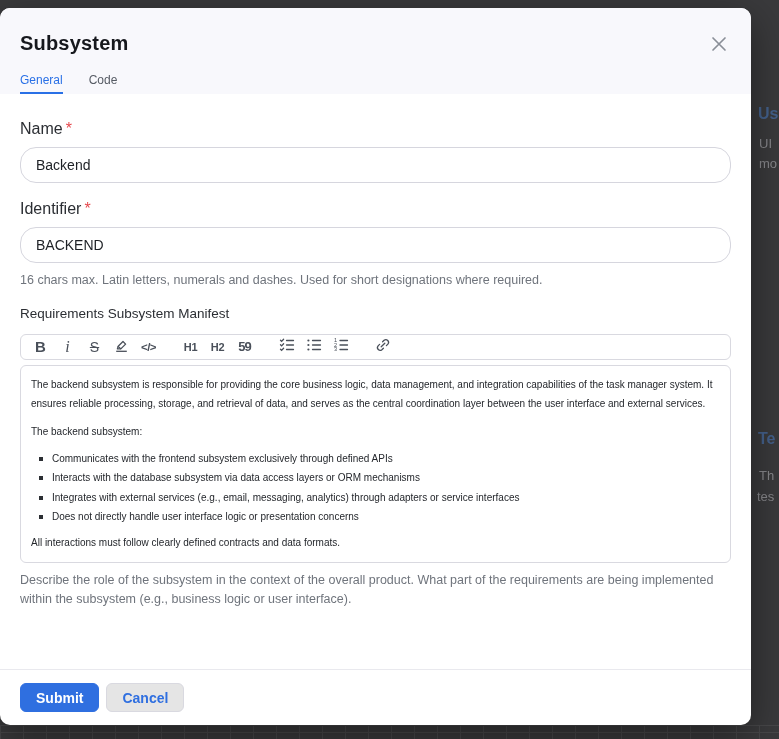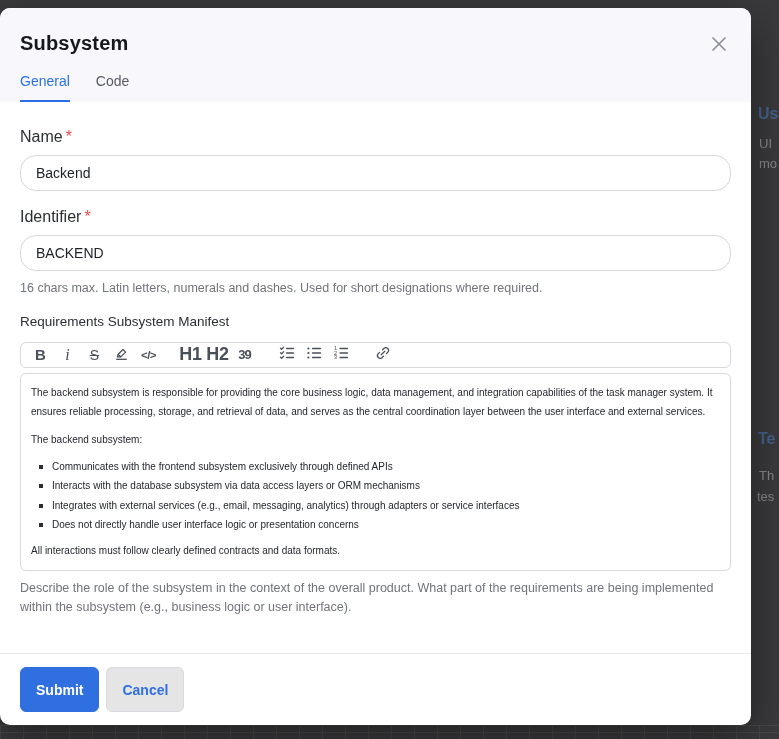--- a/index.html
+++ b/index.html
@@ -31,21 +31,21 @@
     display:flex; flex-direction:column;
   }
   .modal-header {
     background:#f8f8fc; border-radius:10px 10px 0 0;
     padding:24px 20px 0 20px;
   }
   .title-row { display:flex; justify-content:space-between; align-items:flex-start; }
   .modal-title { font-size:20px; font-weight:700; color:#16181d; letter-spacing:.2px; }
   .close-btn { background:none; border:none; cursor:pointer; padding:2px; line-height:0; }
   .tabs { display:flex; gap:26px; margin-top:17px; padding-left:0; }
-  .tab { font-size:14px; color:#565b64; padding-bottom:11px; border-bottom:2px solid transparent; cursor:pointer;text-align:center; }
+  .tab { font-size:12px; color:#565b64; padding-bottom:5px; border-bottom:2px solid transparent; cursor:pointer;text-align:center; }
   .tab.active { color:#2970e6; border-bottom-color:#2970e6; }
 
   .modal-body { padding:26px 20px 0 20px; flex:1; }
 
   .field-label { font-size:16px; color:#2b2e33; }
   .req { color:#e5484d; margin-left:3px; }
 
   .text-input {
     width:100%; height:36px; margin-top:9px;
     border:1px solid #d6d6de; border-radius:16px;
@@ -65,21 +65,21 @@
   }
   .tb-btn {
     background:none; border:none; cursor:pointer;
     width:27px; height:22px; display:flex; align-items:center; justify-content:center;
     color:#4a505a; font-family:inherit;
   }
   .tb-btn.gap { margin-left:15px; }
   .g-bold { font-weight:700; font-size:15px; }
   .g-italic { font-family:"Liberation Serif",serif; font-style:italic; font-size:16px; }
   .g-strike { font-size:14px; text-decoration:line-through; }
-  .g-h { font-weight:700; font-size:18px; letter-spacing:-.3px; }
+  .g-h { font-weight:700; font-size:11px; letter-spacing:-.3px; }
   .g-quote { font-weight:800; font-size:13px; letter-spacing:-1px; }
   .g-code { font-weight:700; font-size:11.5px; letter-spacing:-.5px; }
 
   .editor-content {
     margin-top:5px; border:1px solid #d9d9e0; border-radius:6px;
     background:#fff; padding:9px 10px 10px 10px;
     font-size:10px; line-height:19.4px; color:#24272c;
   }
   .editor-content p + p { margin-top:8px; }
   .editor-content ul { list-style:none; margin:8px 0 6px 0; }
@@ -89,21 +89,21 @@
     width:4px; height:4px; background:#2b2e33;
   }
 
   
   .modal-footer {
     border-top:1px solid #e9e9ee;
     padding:13px 20px 13px 20px;
     display:flex; gap:7px;
   }
   .btn {
-    height:45px; padding:0 15px; border-radius:6px;
+    height:29px; padding:0 15px; border-radius:6px;
     font-size:14px; font-weight:600; font-family:inherit; cursor:pointer;
   }
   .btn-primary { background:#2f6fe0; border:1px solid #2f6fe0; color:#ffffff; }
   .btn-secondary { background:#e5e5e5; border:1px solid #d9d9e0; color:#2f6fe0; }
 </style>
 </head>
 <body>
 
 <div>
   <span class="frag red" style="left:1px;  top:31px;  font-size:17px;">if</span>
@@ -165,21 +165,21 @@
             <path d="M4.2 8.3 L9 3.5 L11.6 6.1 L6.8 10.9 Z"></path>
             <path d="M4.2 8.3 L3.4 10.9 H6.8"></path>
             <path d="M2.2 13.3 H12.8"></path>
           </svg>
         </span>
       </button>
       <button class="tb-btn g-code">&lt;/&gt;</button>
 
       <button class="tb-btn g-h gap">H1</button>
       <button class="tb-btn g-h">H2</button>
-      <button class="tb-btn g-quote">39</button>
+      <button class="tb-btn g-quote">59</button>
 
       <button class="tb-btn gap">
         <span>
           <svg width="16" height="16" viewBox="0 0 16 16" fill="none" stroke="currentColor" stroke-width="1.3" stroke-linecap="round">
             <path d="M7.5 3.5 H14.5 M7.5 8 H14.5 M7.5 12.5 H14.5"></path>
             <path d="M1.5 3.3 l1.1 1.1 L4.6 2.2 M1.5 7.8 l1.1 1.1 L4.6 6.7 M1.5 12.3 l1.1 1.1 L4.6 11.2"></path>
           </svg>
         </span>
       </button>
       <button class="tb-btn">

